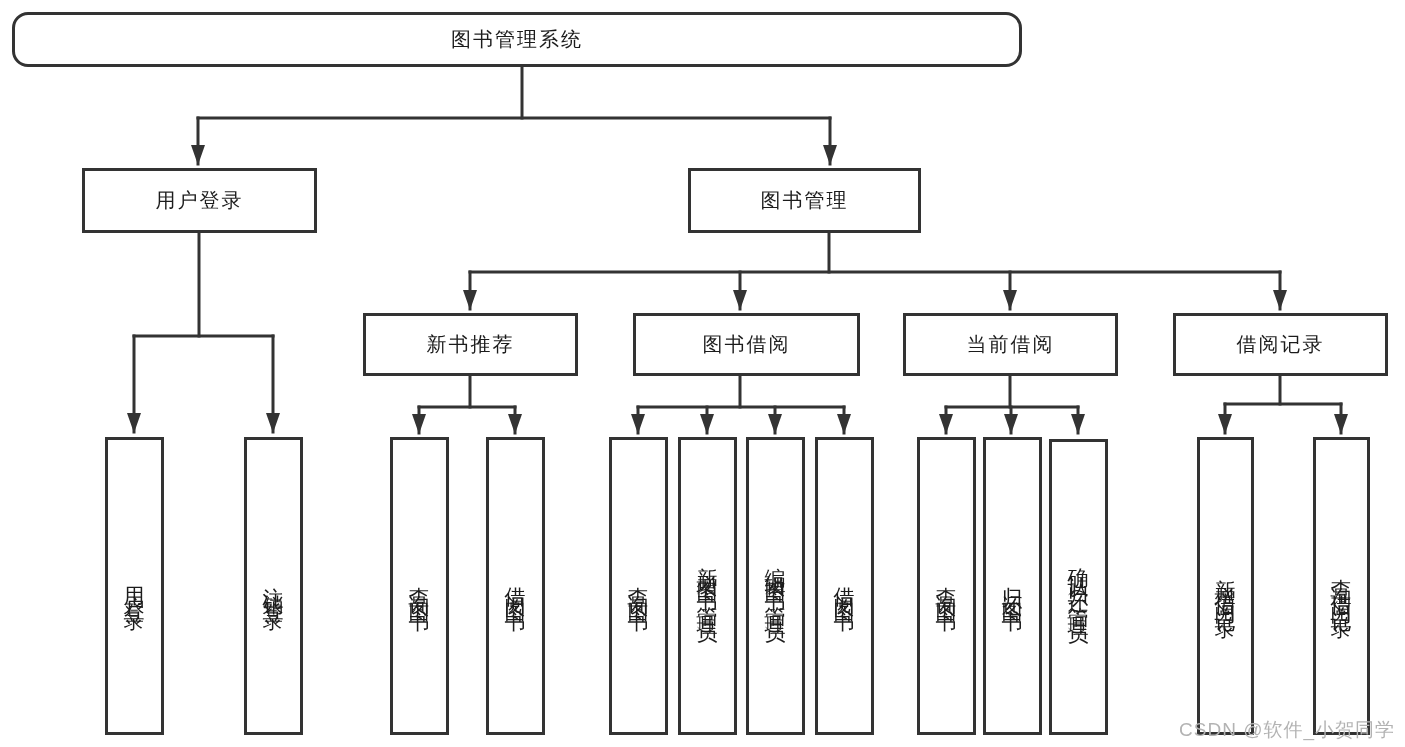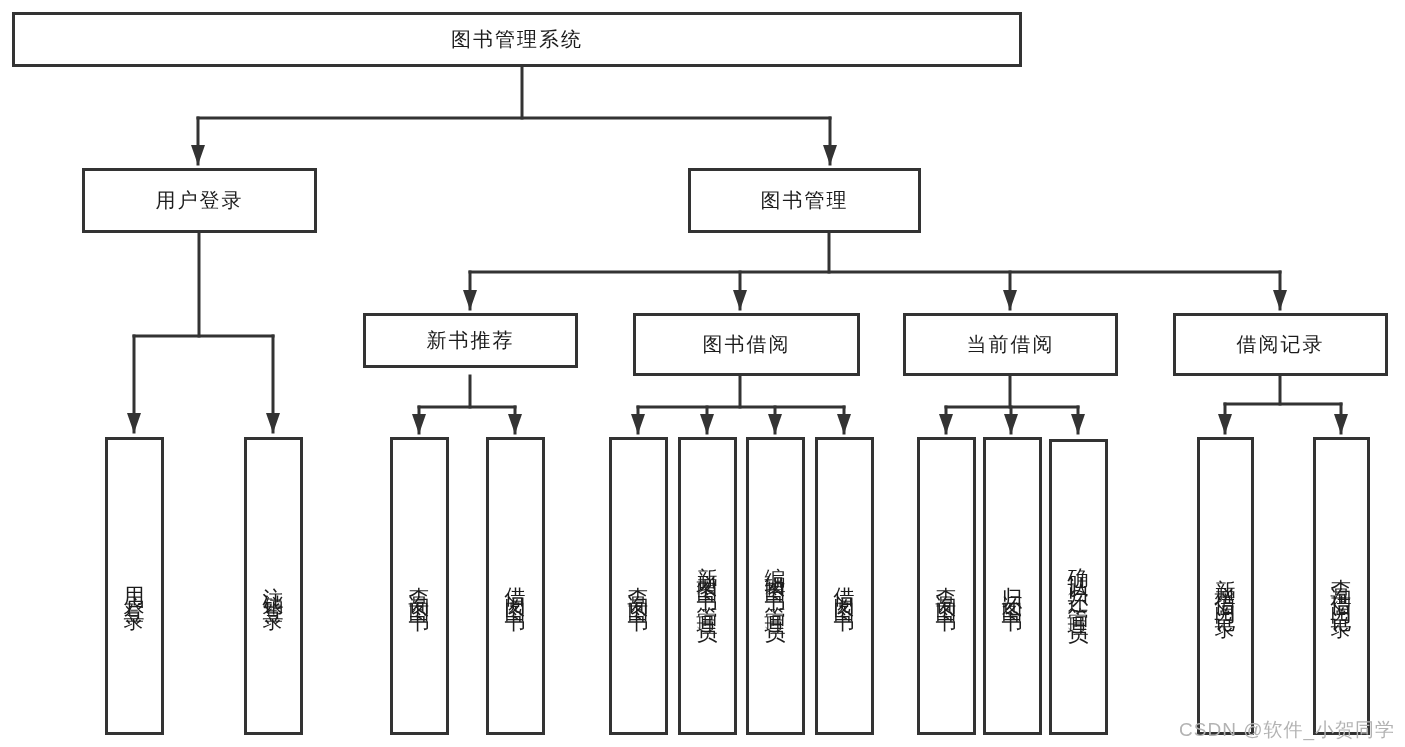--- a/index.html
+++ b/index.html
@@ -111,26 +111,26 @@
       <path d="M1011 407 V433" marker-end="url(#arrow)"></path>
       <path d="M1078 407 V433" marker-end="url(#arrow)"></path>
 
       <path d="M1280 376 V404"></path>
       <path d="M1225 404 H1341"></path>
       <path d="M1225 404 V433" marker-end="url(#arrow)"></path>
       <path d="M1341 404 V433" marker-end="url(#arrow)"></path>
     </g>
   </svg>
 
-  <div class="node" style="left:12px; top:12px; width:1010px; height:55px;">图书管理系统</div>
+  <div class="node" style="left:12px; top:12px; width:1010px; height:55px;border-radius:16px;">图书管理系统</div>
 
   <div class="node" style="left:82px; top:168px; width:235px; height:65px;">用户登录</div>
   <div class="node" style="left:688px; top:168px; width:233px; height:65px;">图书管理</div>
 
-  <div class="node" style="left:363px; top:313px; width:215px; height:55px;font-family:Liberation Mono, monospace;">新书推荐</div>
+  <div class="node" style="left:363px; top:313px; width:215px; height:63px;font-family:Liberation Mono, monospace;">新书推荐</div>
   <div class="node" style="left:633px; top:313px; width:227px; height:63px;">图书借阅</div>
   <div class="node" style="left:903px; top:313px; width:215px; height:63px;">当前借阅</div>
   <div class="node" style="left:1173px; top:313px; width:215px; height:63px;">借阅记录</div>
 
   <div class="node node-v" style="left:105px; top:437px; width:59px; height:298px;">
     <span>用户登录</span>
   </div>
   <div class="node node-v" style="left:244px; top:437px; width:59px; height:298px;">
     <span>注销登录</span>
   </div>

